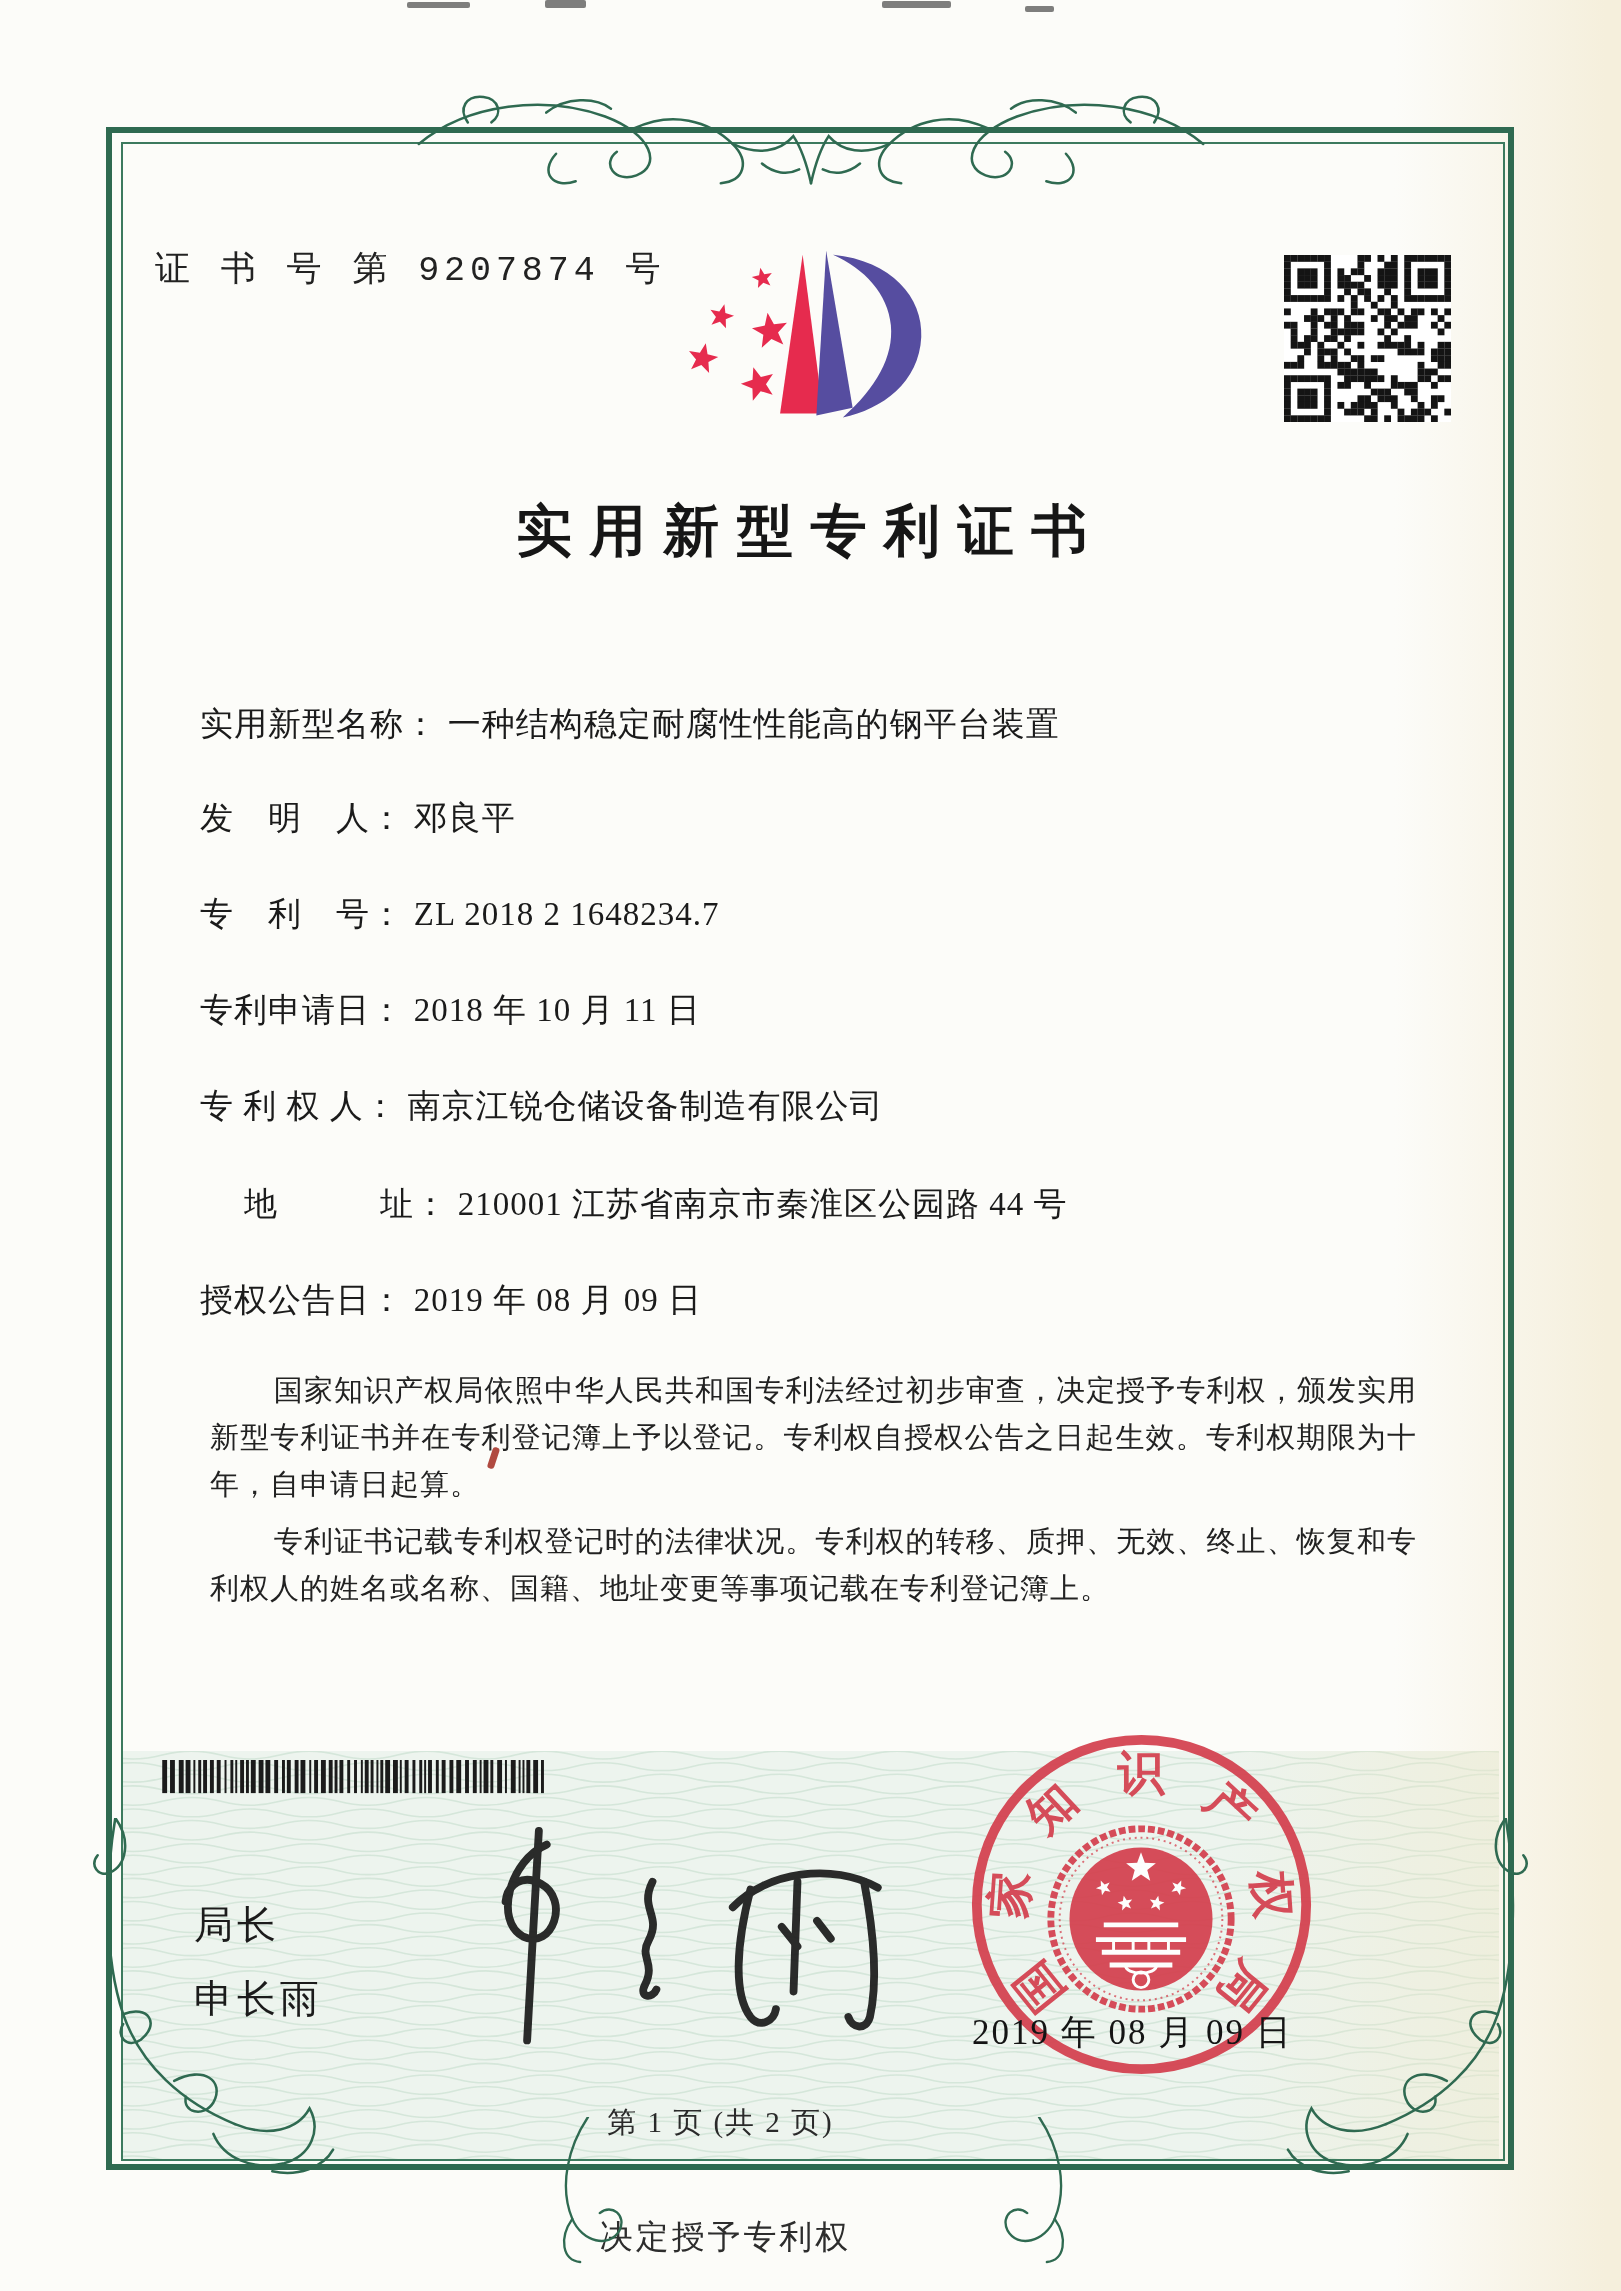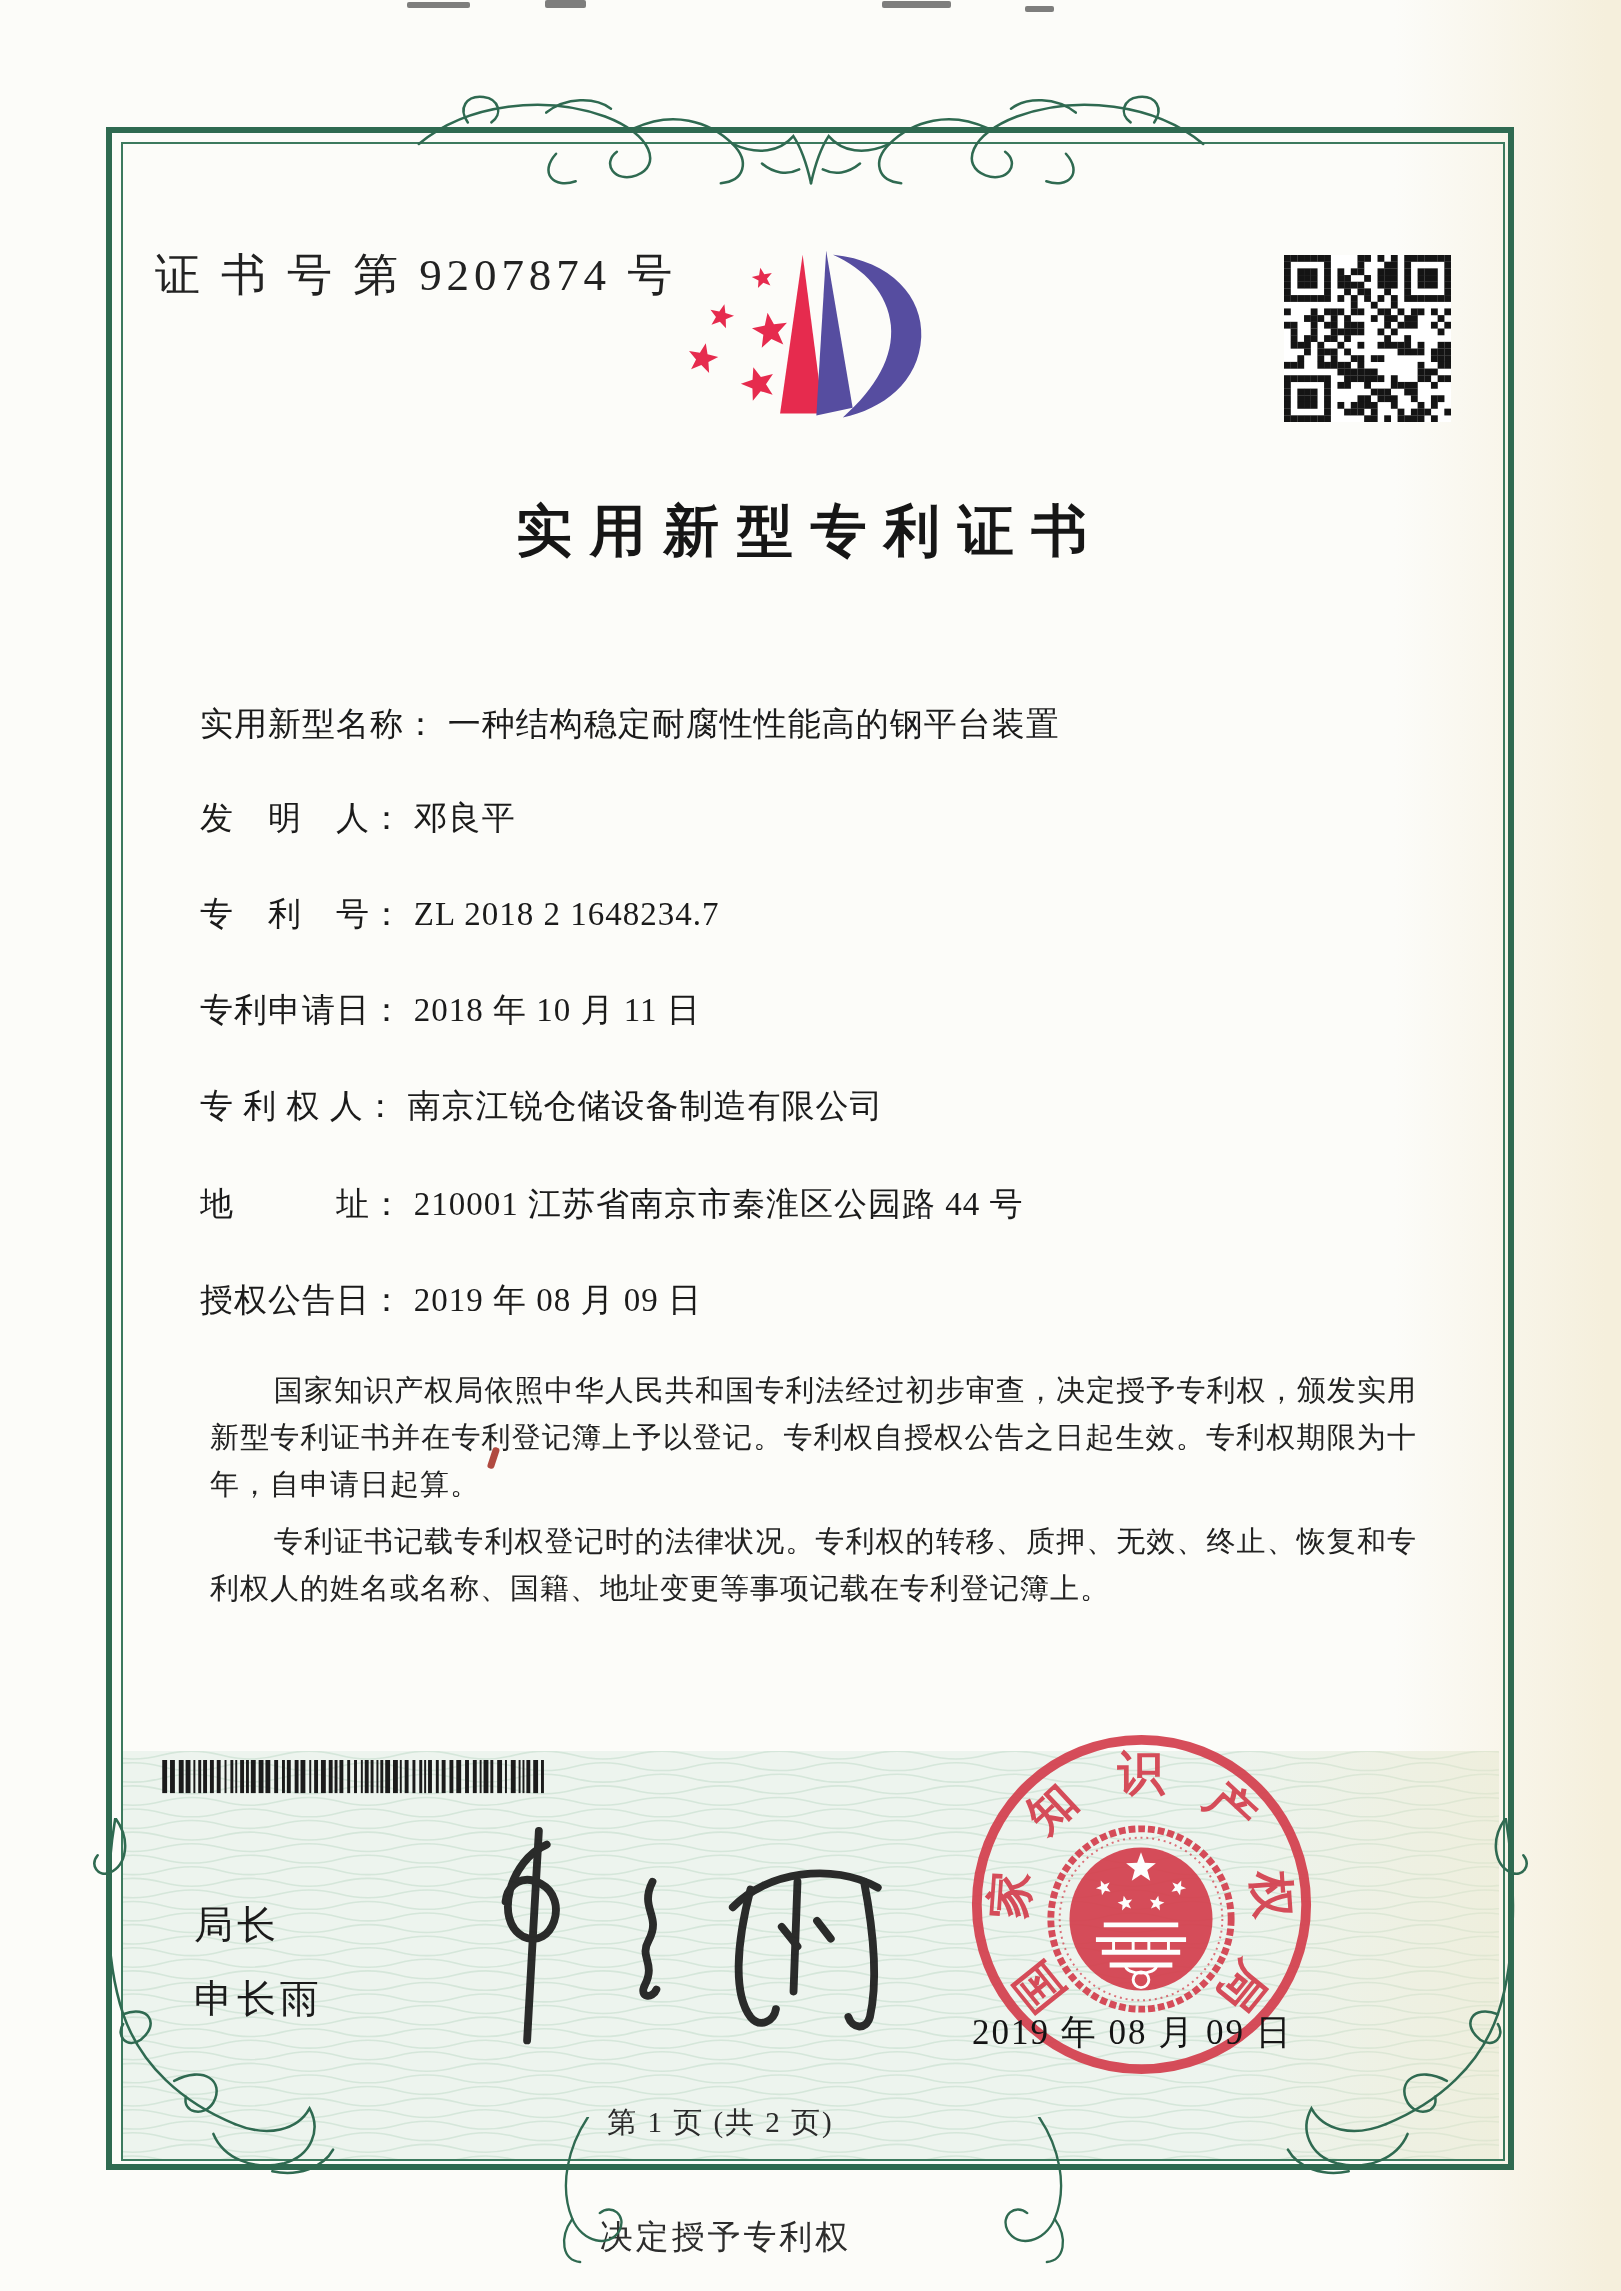--- a/index.html
+++ b/index.html
@@ -10,21 +10,21 @@
   }
   .abs{position:absolute;}
 
   
   .scan-dash{position:absolute;background:#3a3a3a;opacity:.65;border-radius:2px;}
 
   
   .frame-outer{left:106px;top:127px;width:1396px;height:2031px;border:6.9px solid #2f6a51;z-index:6;pointer-events:none;}
   .frame-inner{left:121px;top:142px;width:1380px;height:2015px;border:2px solid #3c7a5e;z-index:6;pointer-events:none;}
 
-  .cert-no{left:155px;top:245px;font-size:45px;letter-spacing:4.9px;color:#222;}
+  .cert-no{left:155px;top:245px;font-size:35px;letter-spacing:4.9px;color:#222;font-family:Liberation Mono, monospace;}
 
   .logo-box{left:676px;top:241px;width:267px;height:200px;}
   .qr-box{left:1284px;top:255px;width:167px;height:167px;}
 
   .title{left:0;right:0;top:494px;text-align:center;font-size:56px;font-weight:bold;
          letter-spacing:17.6px;color:#161616;}
 
   .field-row{left:200px;width:1245px;font-size:33px;color:#1b1b1b;letter-spacing:1px;white-space:nowrap;}
   .field-label{display:inline-block;}
   .field-value{display:inline-block;margin-left:9.8px;}
@@ -409,21 +409,21 @@
 </div>
 <div class="abs field-row" style="top:892px;">
   <span class="field-label">专　利　号：</span><span class="field-value">ZL 2018 2 1648234.7</span>
 </div>
 <div class="abs field-row" style="top:988px;">
   <span class="field-label">专利申请日：</span><span class="field-value">2018 年 10 月 11 日</span>
 </div>
 <div class="abs field-row" style="top:1084px;">
   <span class="field-label">专 利 权 人：</span><span class="field-value">南京江锐仓储设备制造有限公司</span>
 </div>
-<div class="abs field-row" style="top:1182px;">
+<div class="abs field-row" style="top:1182px;margin-left:44px;">
   <span class="field-label">地　　　址：</span><span class="field-value">210001 江苏省南京市秦淮区公园路 44 号</span>
 </div>
 <div class="abs field-row" style="top:1278px;">
   <span class="field-label">授权公告日：</span><span class="field-value">2019 年 08 月 09 日</span>
 </div>
 
 <div class="abs body-text">
   <p>国家知识产权局依照中华人民共和国专利法经过初步审查，决定授予专利权，颁发实用新型专利证书并在专利登记簿上予以登记。专利权自授权公告之日起生效。专利权期限为十年，自申请日起算。</p>
   <p>专利证书记载专利权登记时的法律状况。专利权的转移、质押、无效、终止、恢复和专利权人的姓名或名称、国籍、地址变更等事项记载在专利登记簿上。</p>
 </div>

